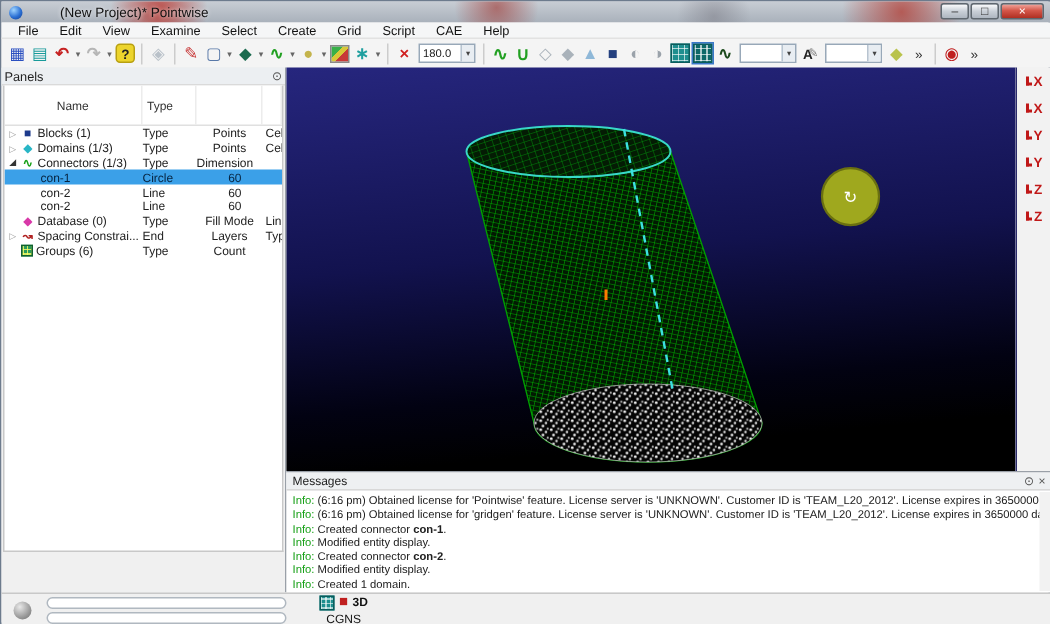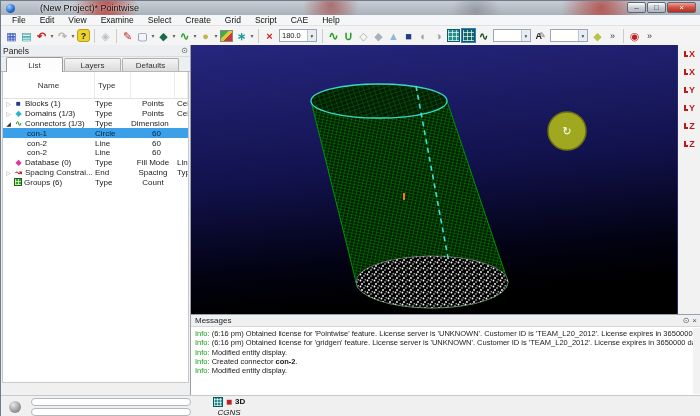--- a/index.html
+++ b/index.html
@@ -121,21 +121,21 @@
     background:radial-gradient(circle at 35% 30%,#e8e8e8,#9a9a9a 60%,#6c6c6c); }
   .sfields { display:flex; flex-direction:column; gap:2px; }
   .sfield { width:160px; height:8px; border:1px solid #b0b8c0; border-radius:4px; background:#fff; font-size:7px; padding:0 3px; }
   .smid { display:flex; flex-direction:column; align-items:center; margin-left:22px; }
   .smid-icons { display:flex; align-items:center; gap:3px; }
   .sb-grid { width:10px; height:10px; background:#1f8f8f; border:1px solid #0c5c5c;
     background-image:repeating-linear-gradient(0deg,rgba(255,255,255,.6) 0 1px,transparent 1px 3px),
       repeating-linear-gradient(90deg,rgba(255,255,255,.6) 0 1px,transparent 1px 3px); }
   .sb-cube { color:#c02020; font-size:10px; line-height:10px; }
   .sb-3d { font-size:8px; font-weight:bold; color:#111; }
-  .sb-cgns { font-size:8px; color:#111; margin-top:1px;font-style:italic; }
+  .sb-cgns { font-size:8px; color:#111; margin-top:1px; }
 </style>
 </head>
 <body>
 
 <div id="app">
 
   <div class="titlebar">
     <span class="app-logo"></span>
     <span class="title-text">(New Project)* Pointwise</span>
     <span class="winbtns">
@@ -226,25 +226,20 @@
     <span class="tb-i c-ovf">»</span>
   </div>
 
   <div class="left-panel">
     <div class="panel-header">
       <span>Panels</span>
       <span class="ph-icons">
           <span>⊙</span>
         </span>
     </div>
-    <div class="tabs">
-      <span class="tab active">List</span>
-      <span class="tab">Layers</span>
-      <span class="tab">Defaults</span>
-    </div>
     <div class="tree">
       <div class="tree-head">
         <span class="th-name">Name</span>
         <span class="th-type">Type</span>
         <span></span>
           <span></span>
       </div>
       <div class="trow">
         <span class="ncell">
             <span class="arrow">▷</span>
@@ -309,21 +304,21 @@
         <span class="cc c2">Fill Mode</span>
         <span class="cc c3">Line ...</span>
       </div>
       <div class="trow">
         <span class="ncell">
             <span class="arrow">▷</span>
             <span class="ric i-spac">↝</span>
             <span class="cc">Spacing Constrai...</span>
           </span>
         <span class="cc">End</span>
-        <span class="cc c2">Spacing</span>
+        <span class="cc c2">Layers</span>
         <span class="cc c3">Type</span>
       </div>
       <div class="trow">
         <span class="ncell">
             <span class="arrow"></span>
             <span class="i-groups"></span>
             <span class="cc">Groups (6)</span>
           </span>
         <span class="cc">Type</span>
         <span class="cc c2">Count</span>
@@ -396,23 +391,25 @@
     <div class="msg-header">
       <span>Messages</span>
       <span class="ph-icons">
         <span>⊙</span>
         <span>×</span>
       </span>
     </div>
     <div class="msg-body">
       <div class="log-line"><span class="pfx">Info:</span><span> (6:16 pm) Obtained license for 'Pointwise' feature. License server is 'UNKNOWN'. Customer ID is 'TEAM_L20_2012'. License expires in 3650000 days.</span><b></b><span></span></div>
       <div class="log-line"><span class="pfx">Info:</span><span> (6:16 pm) Obtained license for 'gridgen' feature. License server is 'UNKNOWN'. Customer ID is 'TEAM_L20_2012'. License expires in 3650000 days.</span><b></b><span></span></div>
+      <div class="log-line"><span class="pfx">Info:</span><span> Created connector </span><b>con-1</b><span>.</span></div>
       <div class="log-line"><span class="pfx">Info:</span><span> Modified entity display.</span><b></b><span></span></div>
       <div class="log-line"><span class="pfx">Info:</span><span> Created connector </span><b>con-2</b><span>.</span></div>
       <div class="log-line"><span class="pfx">Info:</span><span> Modified entity display.</span><b></b><span></span></div>
+      <div class="log-line"><span class="pfx">Info:</span><span> Created 1 domain.</span><b></b><span></span></div>
     </div>
     <div class="msg-scroll"></div>
   </div>
 
   <div class="statusbar">
     <span class="ball"></span>
     <span class="sfields">
       <input class="sfield" value="" style="">
       <input class="sfield" value="" style="">
     </span>

